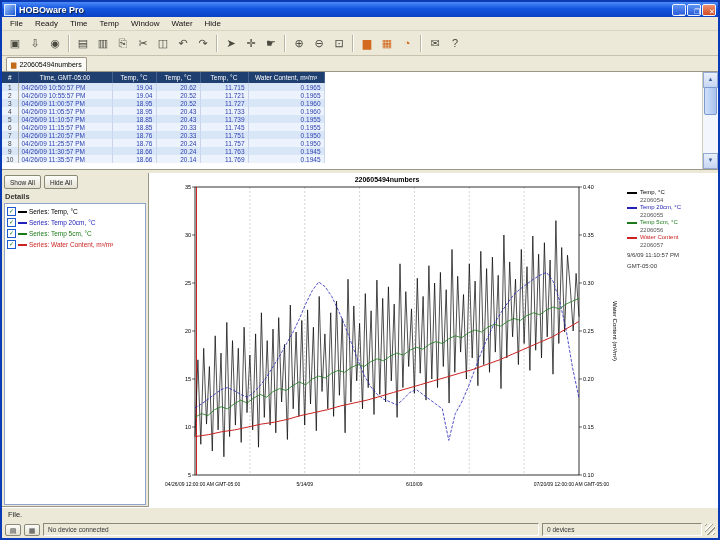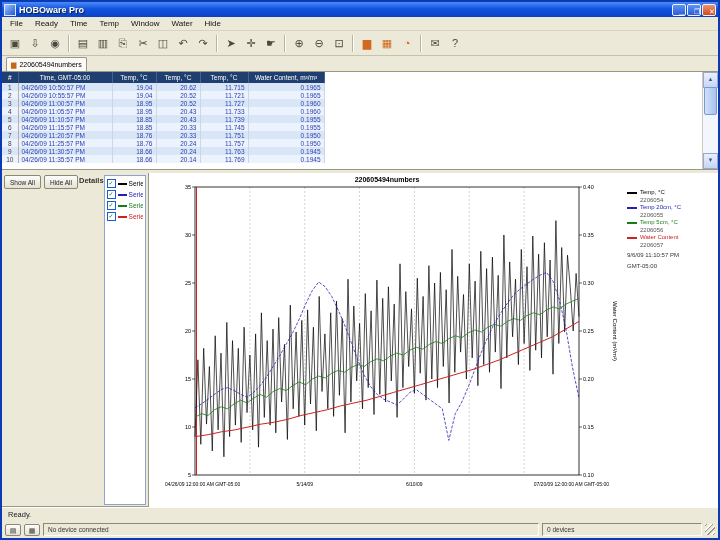--- a/index.html
+++ b/index.html
@@ -42,21 +42,21 @@
   .vscroll{position:absolute;top:0;right:0;bottom:0;width:15px;background:#f3f6fc;border-left:1px solid #d0ccbc;}
   .sbtn{height:14px;background:linear-gradient(180deg,#e9f0fc,#c6d6f2);border:1px solid #93a9d2;font-size:6px;text-align:center;line-height:13px;color:#3c5e9c;}
   .sbtn.down{position:absolute;bottom:0;left:0;right:0;}
   .sbtn.up{position:absolute;top:0;left:0;right:0;}
   .sthumb{position:absolute;top:15px;left:1px;right:1px;height:26px;background:linear-gradient(90deg,#cfe0fa,#a8c2ee);border:1px solid #7c9ad0;border-radius:2px;}
 
   .splitter{height:3px;background:#ece9d8;flex:none;}
 
   
   .lowerpane{flex:1;display:flex;min-height:0;}
-  .details{width:147px;flex:none;background:#ece9d8;border-right:1px solid #9a9786;display:flex;padding:2px;box-sizing:border-box;}
+  .details{width:147px;flex:none;background:#ece9d8;border-right:1px solid #9a9786;display:flex;flex-direction:column;padding:2px;box-sizing:border-box;}
   .det-btnrow{display:flex;gap:3px;margin-bottom:2px;}
   .det-btn{height:14px;font-size:6.5px;padding:0 5px;background:linear-gradient(180deg,#fdfdfa,#e4e1d2);border:1px solid #8a8876;border-radius:2px;color:#222;}
   .det-title{font-size:7.5px;font-weight:bold;color:#333;margin:1px 0 2px 1px;}
   .tree{flex:1;background:#fff;border:1px solid #8fa4cc;padding:2px;overflow:hidden;}
   .tree-item{display:flex;align-items:center;gap:2px;height:11px;font-size:6.5px;white-space:nowrap;overflow:hidden;}
   .cb{width:7px;height:7px;border:1px solid #1c5ad0;background:#fff;font-size:6px;line-height:7px;text-align:center;color:#0a7a0a;flex:none;}
   .swatch{width:9px;height:0;border-top:2px solid #000;flex:none;}
 
   .plotpanel{flex:1;background:#fff;position:relative;min-width:0;}
   svg text{font-family:"Liberation Sans",sans-serif;fill:#000;}
@@ -350,21 +350,21 @@
             <span style="color: rgb(204, 34, 34);">Water Content</span>
           </div>
           <div class="lg-sn">2206057</div>
           <div class="lg-foot">9/6/09 11:10:57 PM</div>
           <div class="lg-foot">GMT-05:00</div>
         </div>
     </div>
   </div>
 
   <div class="statusbar">
-    <span>Ready.</span>
+    <span>File.</span>
   </div>
   <div class="devicebar">
     <button class="dev-btn">▤</button>
     <button class="dev-btn">▦</button>
     <div class="sunken long">No device connected</div>
     <div class="sunken short">0 devices</div>
     <div class="grip"></div>
   </div>
 
 </div>

